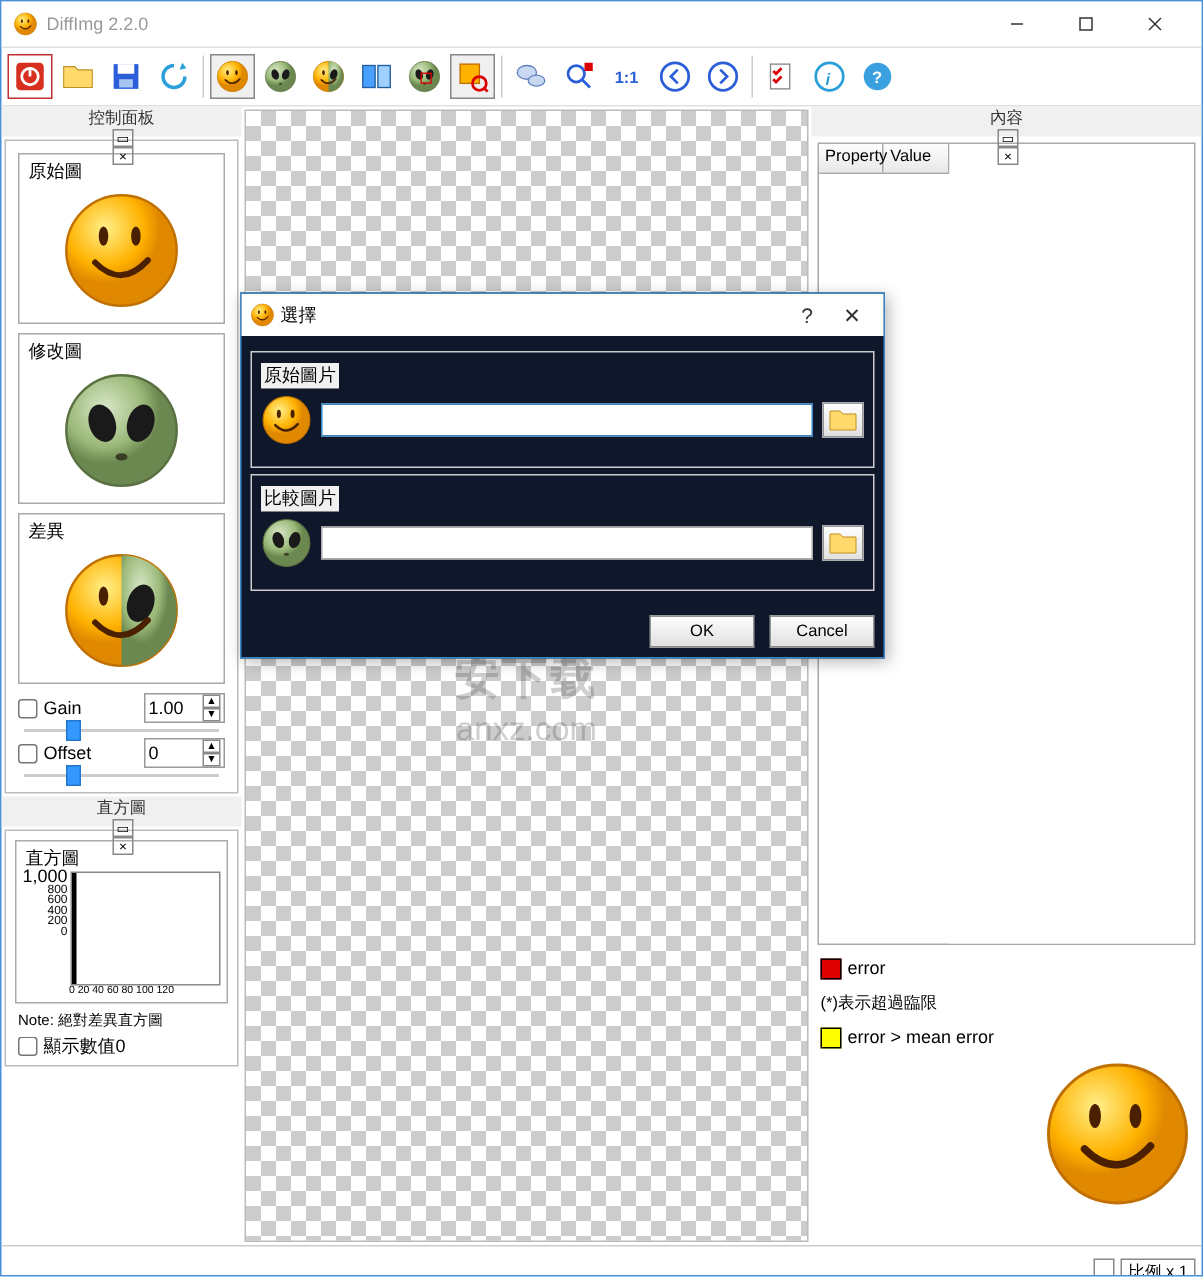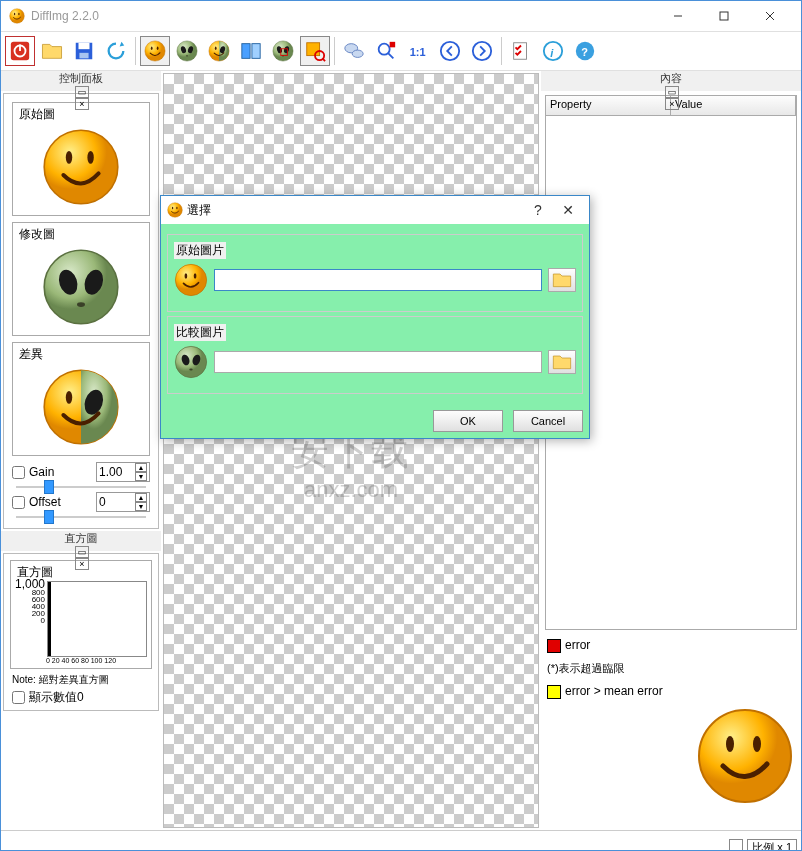--- a/index.html
+++ b/index.html
@@ -26,44 +26,44 @@
 .ctrlrow { display:flex; align-items:center; margin:2px 6px; gap:4px; }
 .ctrlrow input[type=checkbox]{ margin:0; }
 .spin { border:1px solid #999; width:54px; height:20px; display:flex; align-items:center; padding:0 2px; font-size:11px; position:relative; }
 .spinbtns { width:12px; display:flex; flex-direction:column; margin-left:auto; }
 .spinbtns div { height:9px; border:1px solid #888; font-size:7px; text-align:center; line-height:7px; }
 .slider { height:2px; background:#ccc; margin:4px 10px; position:relative; }
 .slider .handle { width:10px; height:14px; background:#3399ff; border:1px solid #2277cc; position:absolute; top:-6px; left:28px; }
 .note { font-size:10px; margin:2px 6px; }
 .midcol { flex:1; background-image: linear-gradient(45deg,#ccc 25%,transparent 25%),linear-gradient(-45deg,#ccc 25%,transparent 25%),linear-gradient(45deg,transparent 75%,#ccc 75%),linear-gradient(-45deg,transparent 75%,#ccc 75%); background-size:20px 20px; background-position:0 0,0 10px,10px -10px,-10px 0; margin:2px; border:1px solid #bbb; position:relative; }
 .rightcol { width:260px; display:flex; flex-direction:column; }
-.proptable { border:1px solid #aaa; margin:4px; height:535px; display:flex; flex-direction:column; }
+.proptable { border:1px solid #aaa; margin:4px; height:535px; display:flex; flex-direction:row; }
 .proptable .hdr { display:flex; background:linear-gradient(#fdfdfd,#e8e8e8); border-bottom:1px solid #aaa; height:20px; }
 .proptable .hdr div { border-right:1px solid #aaa; padding:2px 4px; font-size:11px; }
 .legend { margin:4px 6px; font-size:11px; }
 .legend .sq { display:inline-block; width:14px; height:14px; border:1px solid #000; vertical-align:middle; margin-right:4px; }
 .bigsmile { width:100px; height:100px; position:absolute; right:6px; bottom:24px; }
 .statusbar { height:20px; border-top:1px solid #ccc; display:flex; align-items:center; justify-content:flex-end; padding:16px 4px; gap:4px; }
 .statusbar .box { border:1px solid #888; height:16px; padding:0 4px; font-size:11px; display:flex; align-items:center; }
 
-.dialog { position:absolute; left:160px; top:195px; width:430px; background:#86efac; border:1px solid #3a87c8; box-shadow:2px 2px 10px rgba(0,0,0,0.3); z-index:100; }
+.dialog { position:absolute; left:160px; top:195px; width:430px; background:#0f172a; border:1px solid #3a87c8; box-shadow:2px 2px 10px rgba(0,0,0,0.3); z-index:100; }
 .dlgtitle { height:28px; background:#fff; display:flex; align-items:center; padding:0 6px; }
 .dlgtitle .t { flex:1; font-size:12px; }
 .dlgtitle .dbtn { width:30px; text-align:center; font-size:14px; color:#333; }
 .dlgbody { padding:6px; }
 .fgroup { border:1px solid #ccc; margin:4px 0; padding:8px 6px 14px 6px; }
 .fgroup .fglabel { margin-top:-16px; background:#f0f0f0; display:inline-block; padding:0 2px; }
 .frow { display:flex; align-items:center; gap:6px; margin-top:4px; }
 .finput { flex:1; height:22px; border:1px solid #3a87c8; background:#fff; padding:0 4px; }
 .finput2 { flex:1; height:22px; border:1px solid #aaa; background:#fff; padding:0 4px; }
 .browsebtn { width:28px; height:24px; border:1px solid #aaa; background:linear-gradient(#fefefe,#e0e0e0); display:flex; align-items:center; justify-content:center; }
 .dlgbtns { display:flex; justify-content:flex-end; gap:10px; padding:6px; }
 .dlgbtns button { width:70px; height:22px; border:1px solid #999; background:linear-gradient(#fdfdfd,#e0e0e0); font-size:11px; }
 .watermark { position:absolute; left:50%; top:50%; transform:translate(-50%,-60%); opacity:0.25; text-align:center; color:#444; pointer-events:none; }
-.watermark .big { font-size:38px; font-weight:normal; letter-spacing:2px; }
+.watermark .big { font-size:30px; font-weight:bold; letter-spacing:2px; }
 .watermark .sm { font-size:22px; }
 </style>
 </head>
 <body>
 
 <svg width="0" height="0" style="position:absolute">
 <defs>
 <radialGradient id="smileyG" cx="35%" cy="30%">
         <stop offset="0%" stop-color="#ffef8a"></stop>
         <stop offset="70%" stop-color="#ffb200"></stop>

